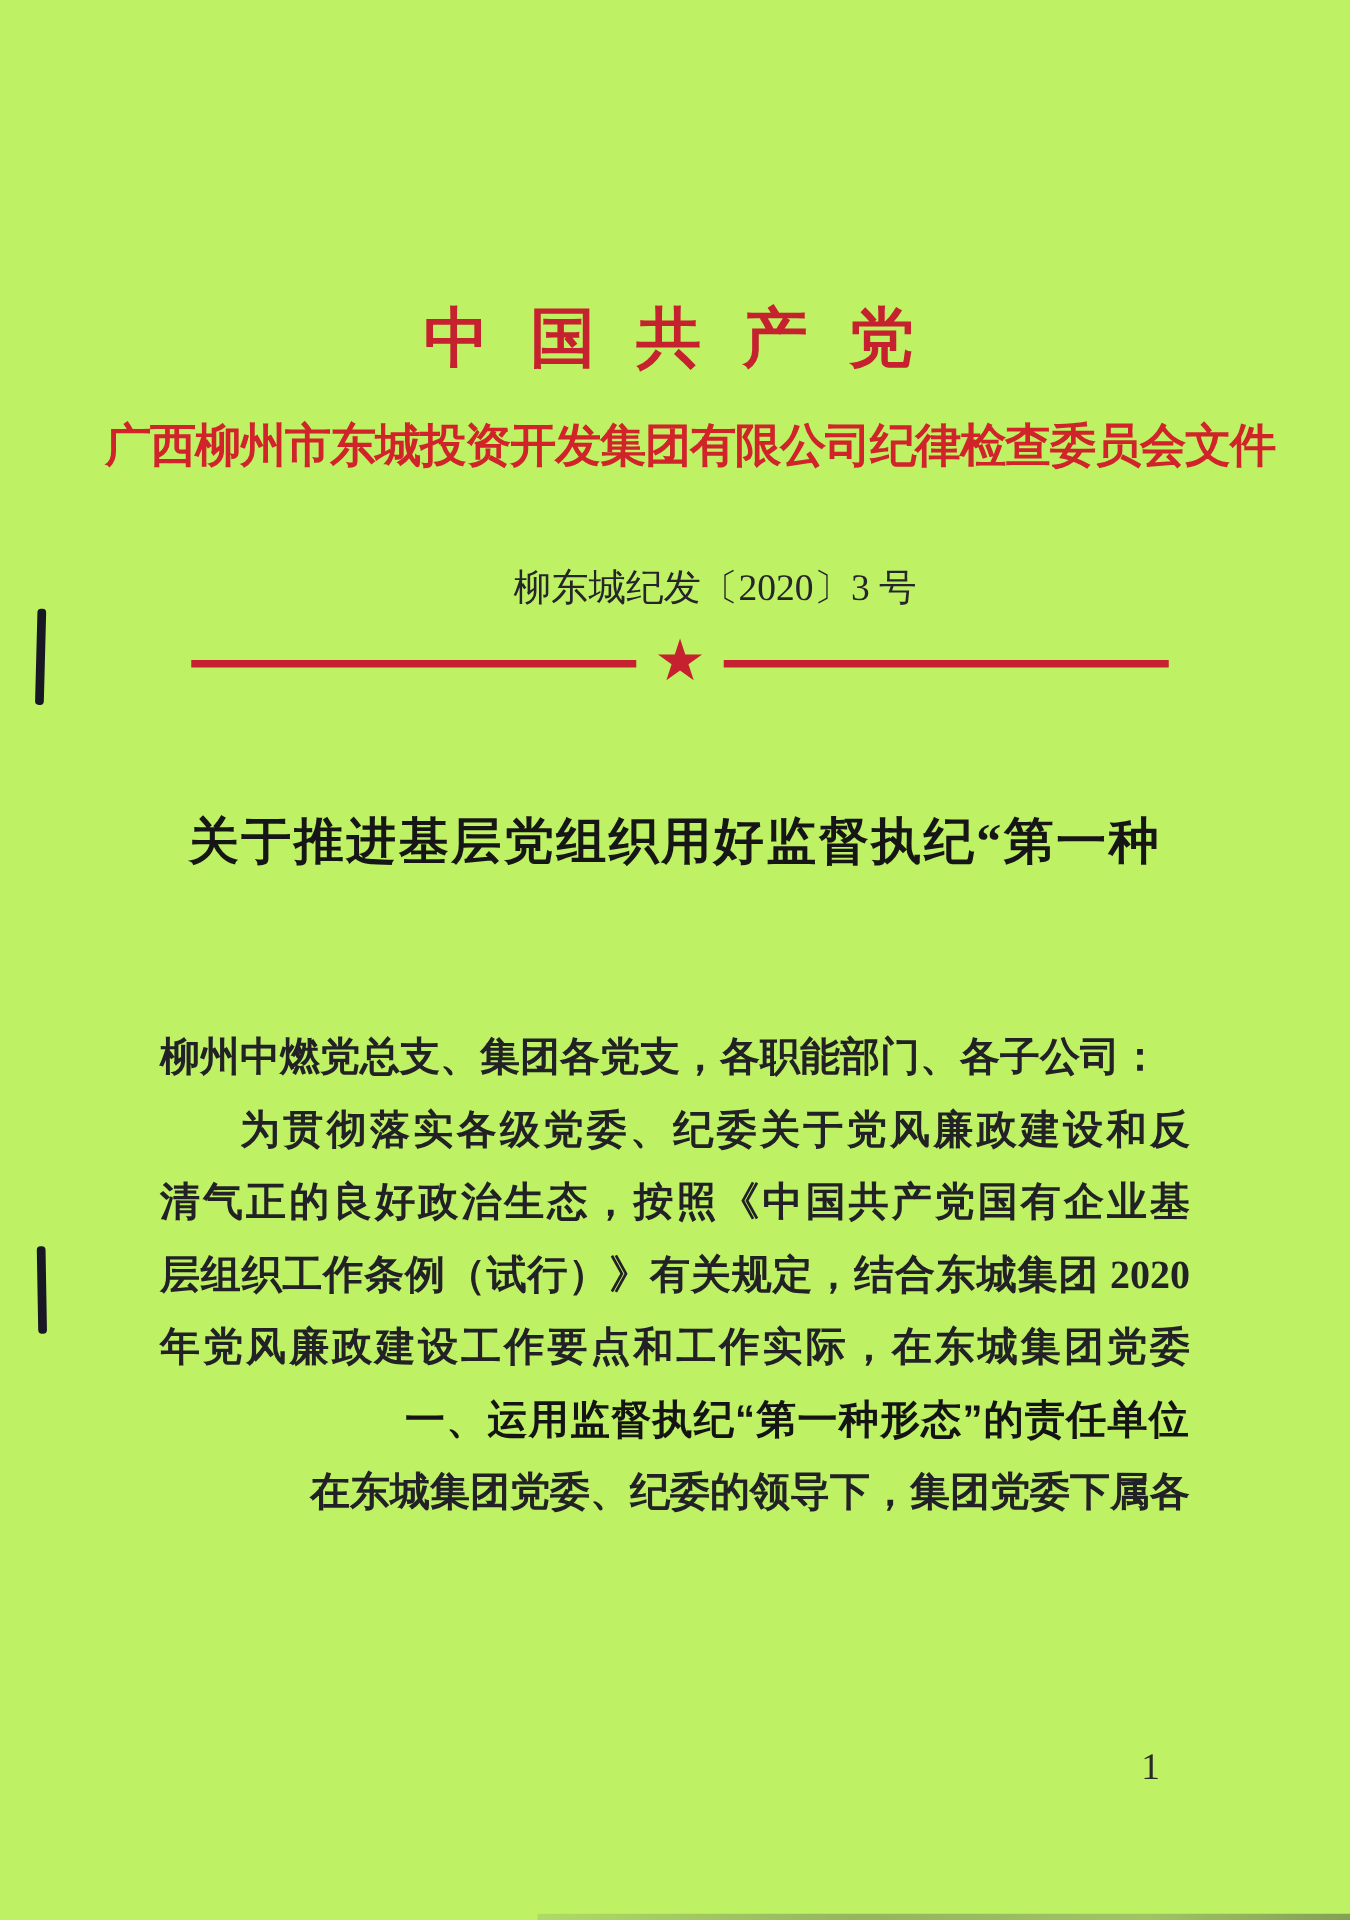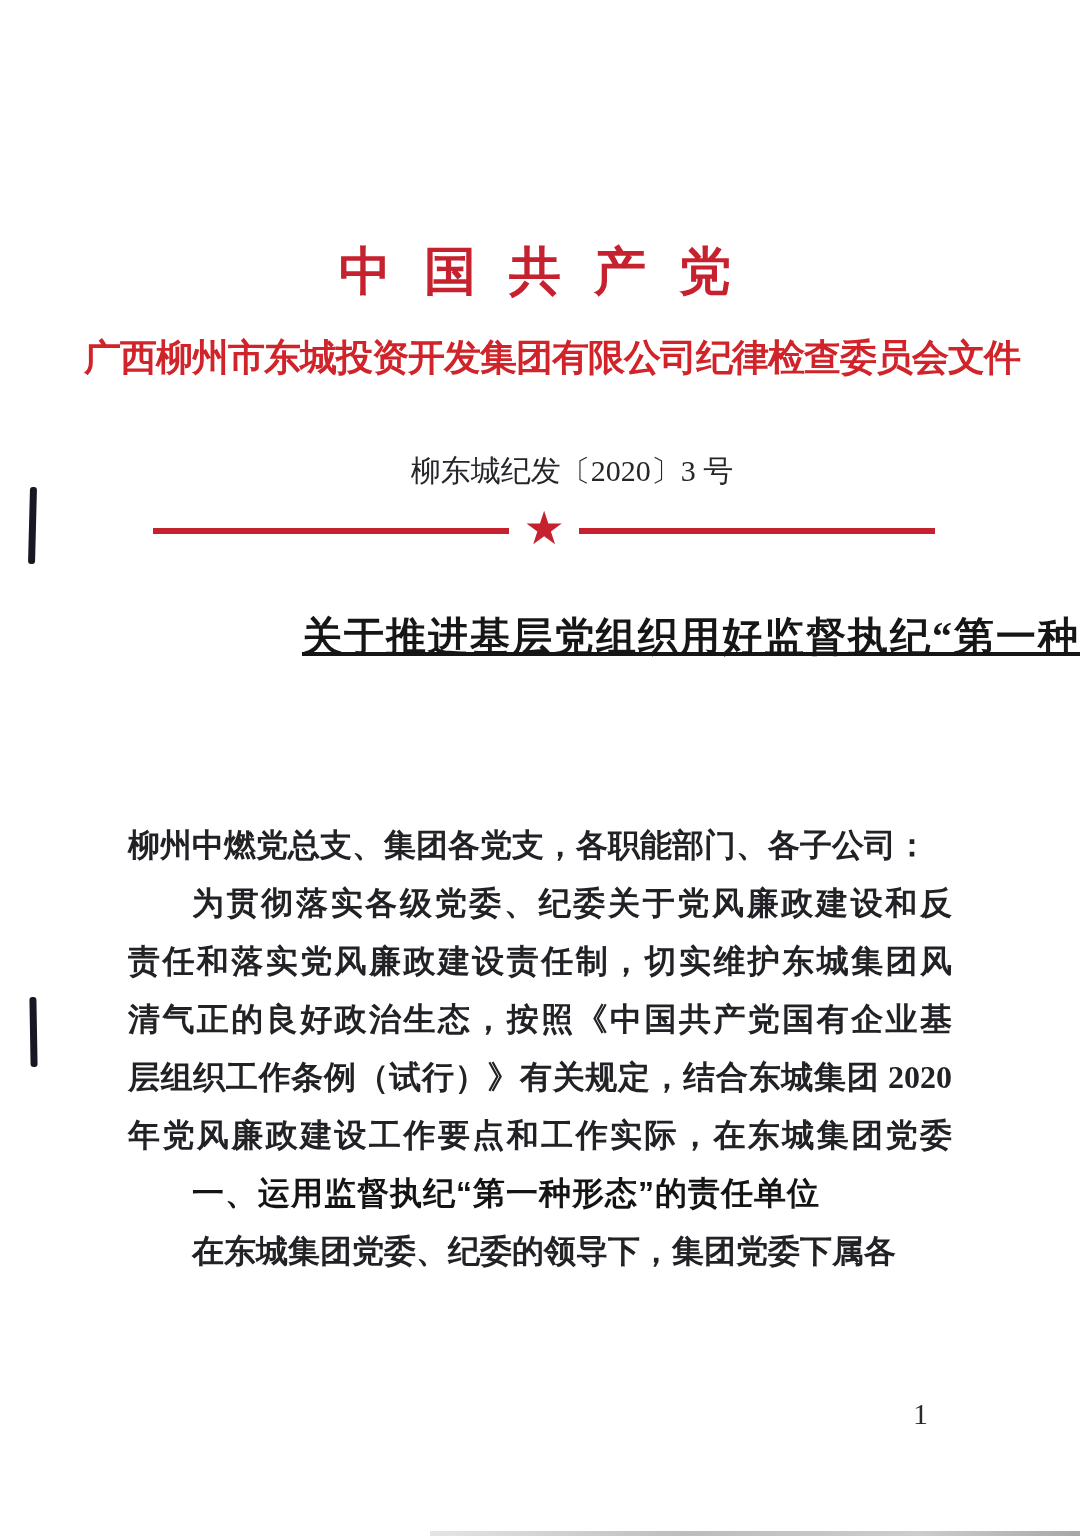--- a/index.html
+++ b/index.html
@@ -5,21 +5,21 @@
   html, body {
     margin: 0;
     padding: 0;
     background: #e8e8e6;
   }
   .page {
     position: relative;
     width: 1080px;
     height: 1536px;
     margin: 0 auto;
-    background: #ffffff;
+    background: #bef264;
     overflow: hidden;
     font-family: "Liberation Serif", "DejaVu Serif", serif;
     color: #1f1f1f;
   }
 
   
   .party-title {
     position: absolute;
     top: 244px;
     left: 0;
@@ -74,30 +74,29 @@
     font-size: 46px;
     line-height: 46px;
     color: #c6212e;
     margin: 0 14px;
     transform: translateY(-2px);
   }
 
   
   .doc-title {
     position: absolute;
-    top: 604px;
+    top: 640px;
     left: 0;
     width: 100%;
-    text-align: right;
+    text-align: center;
     font-size: 40px;
     line-height: 66px;
     font-weight: bold;
     color: #161616;
     letter-spacing: 2px;
-    text-decoration: underline;
   }
 
   
   .body-text {
     position: absolute;
     top: 816px;
     left: 128px;
     width: 824px;
     font-size: 32px;
     color: #222226;
@@ -108,20 +107,21 @@
     white-space: nowrap;
     font-weight: bold;
   }
   .body-line.fill {
     white-space: normal;
     text-align: justify;
     text-align-last: justify;
   }
   .body-line.indent {
     text-indent: 2em;
+    text-align: right;
   }
   .body-line.heading {
     font-family: "Liberation Sans", "DejaVu Sans", sans-serif;
     font-weight: bold;
     letter-spacing: 1px;
     color: #141414;
   }
 
   
   .page-number {
@@ -183,21 +183,20 @@
     <div class="rule"></div>
   </div>
 
   <div class="doc-title">
     <div>关于推进基层党组织用好监督执纪“第一种</div>
   </div>
 
   <div class="body-text">
     <div class="body-line">柳州中燃党总支、集团各党支，各职能部门、各子公司：</div>
     <div class="body-line fill indent">为贯彻落实各级党委、纪委关于党风廉政建设和反</div>
-    <div class="body-line fill">责任和落实党风廉政建设责任制，切实维护东城集团风</div>
     <div class="body-line fill">清气正的良好政治生态，按照《中国共产党国有企业基</div>
     <div class="body-line fill">层组织工作条例（试行）》有关规定，结合东城集团 2020</div>
     <div class="body-line fill">年党风廉政建设工作要点和工作实际，在东城集团党委</div>
     <div class="body-line heading indent">一、运用监督执纪“第一种形态”的责任单位</div>
     <div class="body-line indent">在东城集团党委、纪委的领导下，集团党委下属各</div>
   </div>
 
   <div class="page-number">1</div>
 
   <div class="staple-mark staple-top"></div>

